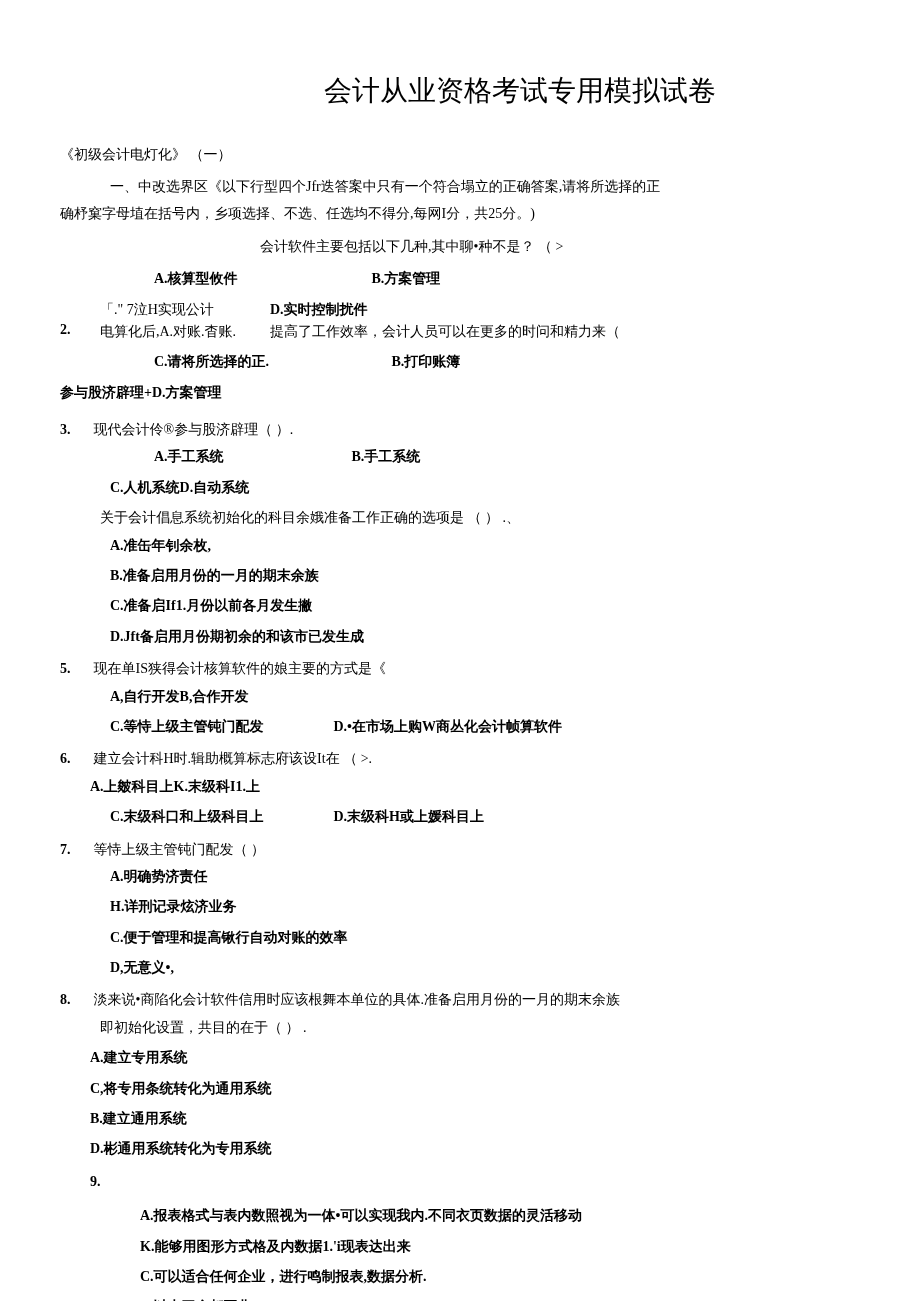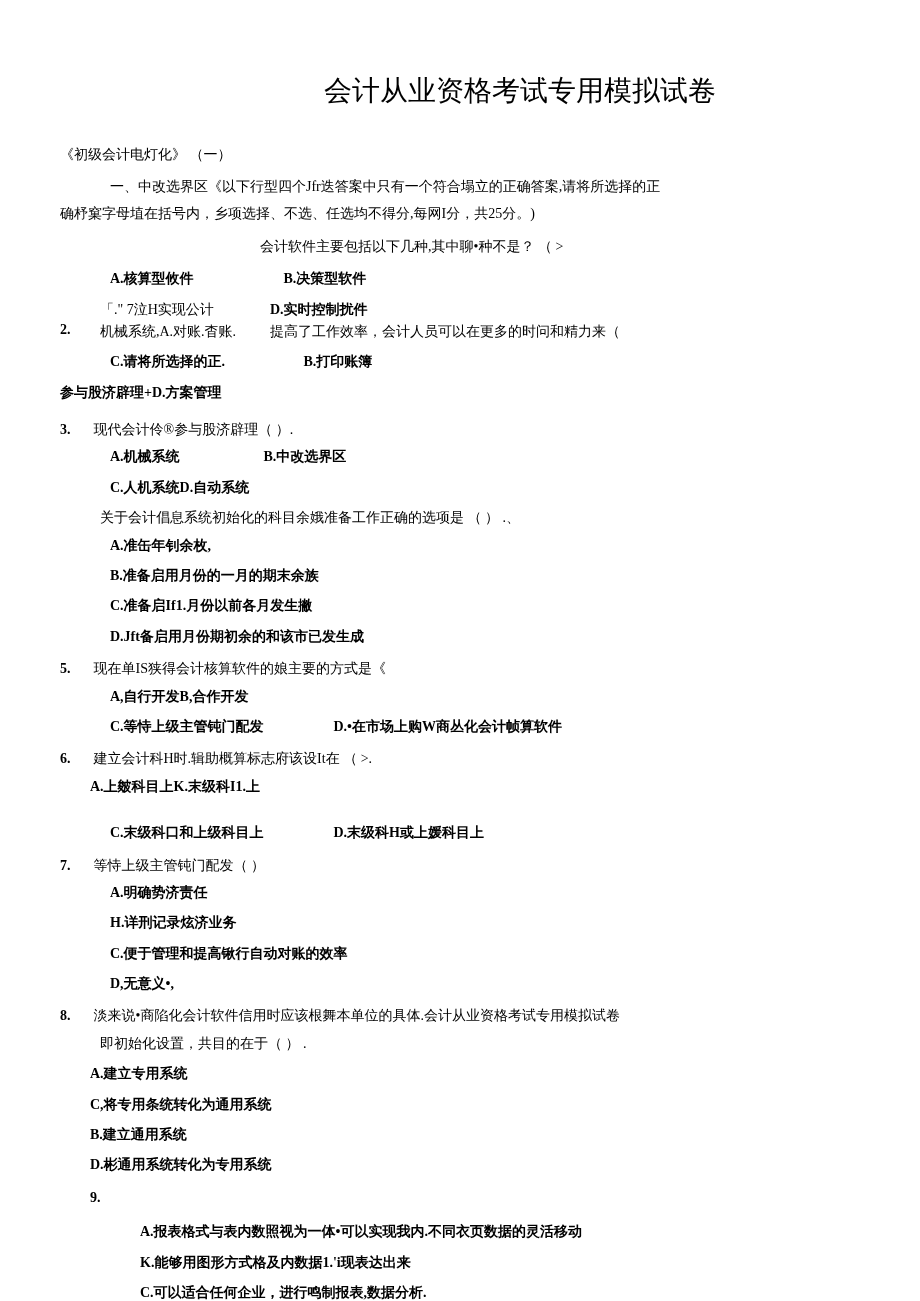--- a/index.html
+++ b/index.html
@@ -38,20 +38,21 @@
       margin-top: 10px;
     }
     .options-row {
       margin-left: 50px;
       margin-bottom: 8px;
     }
     .options-row span {
       display: inline-block;
       margin-right: 30px;
       vertical-align: top;
+      margin-left: 44px;
     }
     .opt-a { width: 140px; }
     .qnum {
       display: inline-block;
       width: 30px;
       vertical-align: top;
       font-weight: bold;
     }
     .qrow {
       margin-bottom: 5px;
@@ -78,52 +79,52 @@
 
 <div class="subtitle">《初级会计电灯化》 （一）</div>
 
 <div class="instruction">一、中改选界区《以下行型四个Jfr迭答案中只有一个符合塌立的正确答案,请将所选择的正</div>
 <div class="instruction2">确杼窠字母埴在括号内，乡项选择、不选、任选均不得分,每网I分，共25分。)</div>
 
 <div class="question-line">会计软件主要包括以下几种,其中聊•种不是？ （      &gt;</div>
 
 <div class="options-row">
   <span class="bold opt-a">A.核算型攸件</span>
-  <span class="bold">B.决策型软件</span>
+  <span class="bold">B.方案管理</span>
 </div>
 
 <div class="q2-block">
   <div style="width:40px;">
     <div style="height:20px;"></div>
     <span class="bold">2.</span>
   </div>
   <div class="q2-left">
     <div>「."  7泣H实现公计</div>
-    <div>机械系统,A.对账.杳账.</div>
+    <div>电算化后,A.对账.杳账.</div>
   </div>
   <div class="q2-right">
     <div class="bold">D.实时控制扰件</div>
     <div>提高了工作效率，会计人员可以在更多的时问和精力来（</div>
   </div>
 </div>
 
 <div class="options-row" style="margin-top:8px;">
   <span class="bold opt-a" style="width:160px;">C.请将所选择的正.</span>
   <span class="bold">B.打印账簿</span>
 </div>
 
 <div class="no-indent bold">参与股济辟理+D.方案管理</div>
 
 <div class="qrow" style="margin-top:15px;">
   <span class="qnum">3.</span>
   <span>现代会计伶®参与股济辟理（            ）.</span>
 </div>
 <div class="options-row">
-  <span class="bold opt-a" style="width:120px;">A.机械系统</span>
-  <span class="bold">B.中改选界区</span>
+  <span class="bold opt-a" style="width:120px;">A.手工系统</span>
+  <span class="bold">B.手工系统</span>
 </div>
 <div class="indent1 bold">C.人机系统D.自动系统</div>
 
 <div class="qrow" style="margin-left:40px;">
   <span>关于会计倡息系统初始化的科目余娥准备工作正确的选项是 （            ） .、</span>
 </div>
 <div class="indent1 bold">A.准缶年钊余枚,</div>
 <div class="indent1 bold">B.准备启用月份的一月的期末余族</div>
 <div class="indent1 bold">C.准备启If1.月份以前各月发生撇</div>
 <div class="indent1 bold">D.Jft备启用月份期初余的和该市已发生成</div>
@@ -137,36 +138,36 @@
   <span class="bold" style="display:inline-block;width:220px;">C.等恃上级主管钝门配发</span>
   <span class="bold">D.•在市场上购W商丛化会计帧算软件</span>
 </div>
 
 <div class="qrow" style="margin-top:10px;">
   <span class="qnum">6.</span>
   <span>建立会计科H时.辑助概算标志府该设It在 （                 &gt;.</span>
 </div>
 <div class="bold" style="margin-left:30px;margin-bottom:8px;">A.上皴科目上K.末级科I1.上</div>
 <div class="indent1">
-  <span class="bold" style="display:inline-block;width:220px;margin-top:16px;">C.末级科口和上级科目上</span>
+  <span class="bold" style="display:inline-block;width:220px;">C.末级科口和上级科目上</span>
   <span class="bold">D.末级科H或上媛科目上</span>
 </div>
 
 <div class="qrow" style="margin-top:10px;">
   <span class="qnum">7.</span>
   <span>等恃上级主管钝门配发（          ）</span>
 </div>
 <div class="indent1 bold">A.明确势济责任</div>
 <div class="indent1 bold">H.详刑记录炫济业务</div>
 <div class="indent1 bold">C.便于管理和提高锹行自动对账的效率</div>
 <div class="indent1 bold">D,无意义•,</div>
 
 <div class="qrow" style="margin-top:10px;">
   <span class="qnum">8.</span>
-  <span>淡来说•商陷化会计软件信用时应该根舞本单位的具体.会计从业资格考试专用模拟试卷</span>
+  <span>淡来说•商陷化会计软件信用时应该根舞本单位的具体.准备启用月份的一月的期末余族</span>
 </div>
 <div style="margin-left:40px;margin-bottom:8px;">即初始化设置，共目的在于（         ） .</div>
 <div class="bold" style="margin-left:30px;margin-bottom:8px;">A.建立专用系统</div>
 <div class="bold" style="margin-left:30px;margin-bottom:8px;">C,将专用条统转化为通用系统</div>
 <div class="bold" style="margin-left:30px;margin-bottom:8px;">B.建立通用系统</div>
 <div class="bold" style="margin-left:30px;margin-bottom:8px;">D.彬通用系统转化为专用系统</div>
 
 <div class="bold" style="margin-left:30px;margin-bottom:12px;margin-top:10px;">9.</div>
 <div class="indent2 bold">A.报表格式与表内数照视为一体•可以实现我内.不同衣页数据的灵活移动</div>
 <div class="indent2 bold">K.能够用图形方式格及内数据1.'i现表达出来</div>

